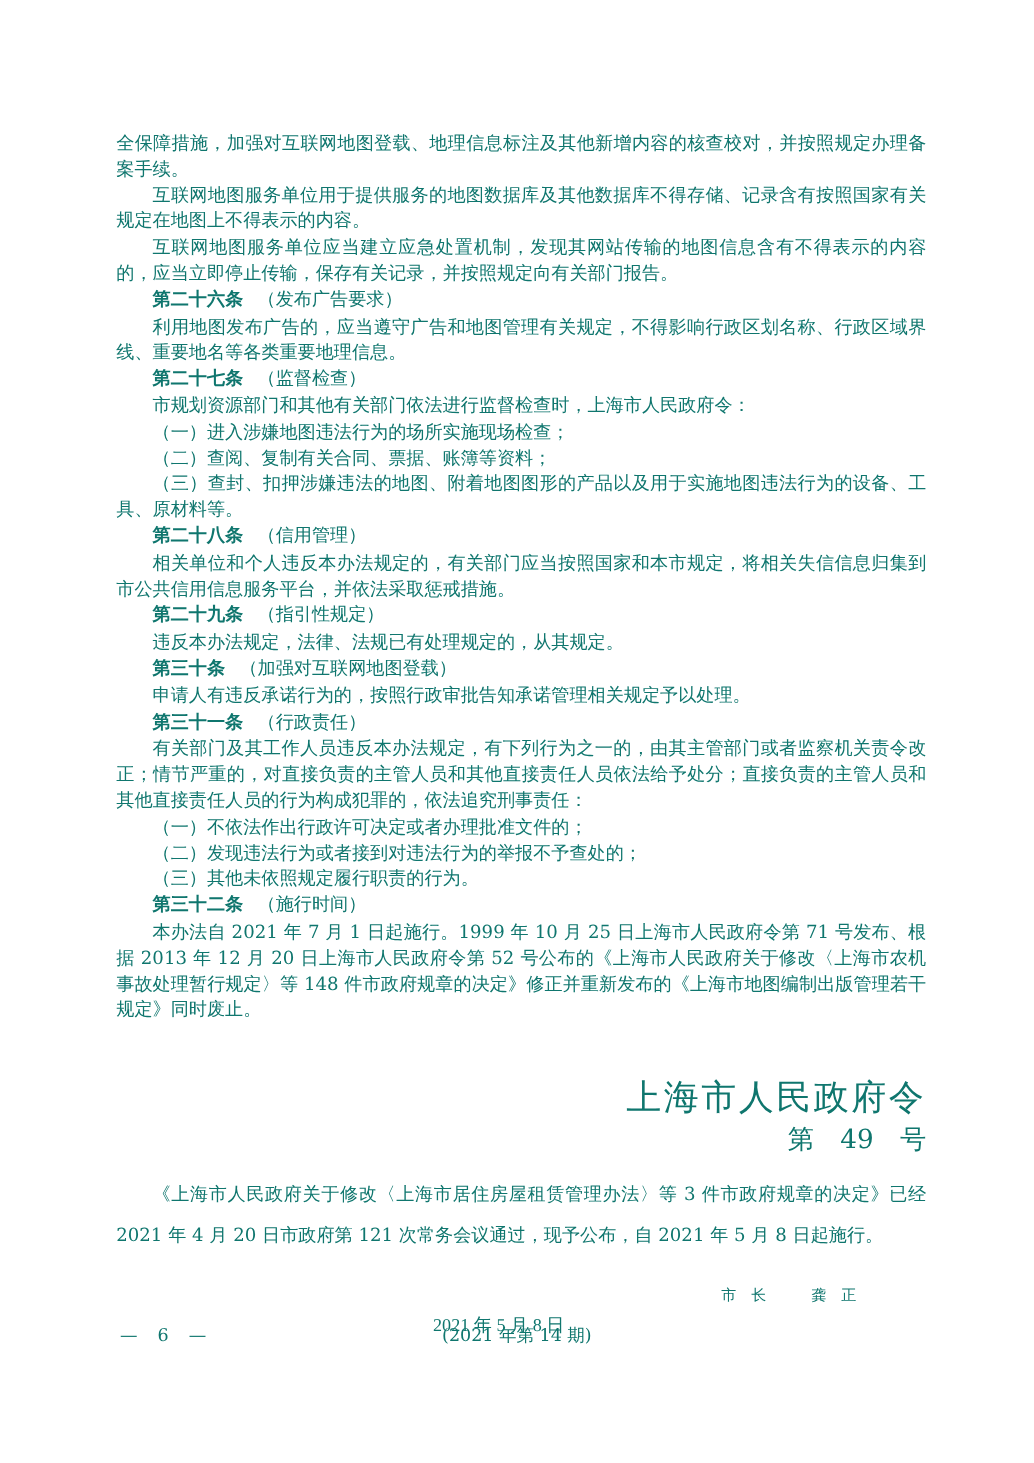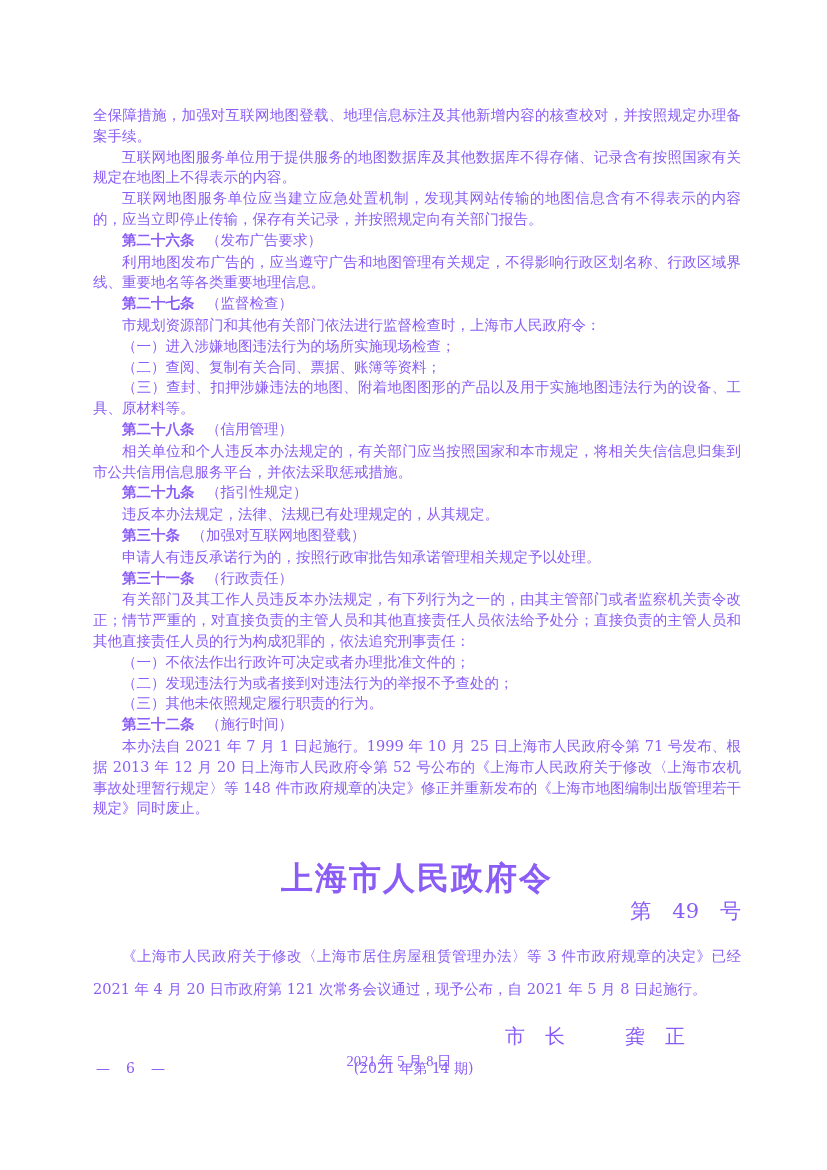--- a/index.html
+++ b/index.html
@@ -1,21 +1,21 @@
 <!DOCTYPE html>
 <html><head>
 <meta charset="utf-8">
 <style>
   html,body{margin:0;padding:0;background:#ffffff;}
   .page{
     position:relative;
     width:827px;
     height:1170px;
     background:#ffffff;
-    color:#8b5cf6;
+    color:#0f766e;
     font-family:"DejaVu Serif","Liberation Serif",serif;
     overflow:hidden;
   }
   .content{
     position:absolute;
     left:93px;
     top:105px;
     width:648px;
     font-size:14.5px;
     line-height:20.8px;
@@ -23,43 +23,43 @@
   }
   .content p{margin:0;text-indent:2em;}
   .content p.continuation{text-indent:0;}
   .article-num{
     font-family:Liberation Mono, monospace;
     font-weight:bold;
     margin-right:0.8em;
   }
   .decree-title{
     text-indent:0 !important;
-    text-align:center;
-    font-weight:bold;
-    font-size:32px;
+    text-align:right;
+    font-weight:normal;
+    font-size:28px;
     letter-spacing:2px;
     line-height:34px;
     margin-top:42px !important;
   }
   .decree-number{
     text-indent:0 !important;
     text-align:right;
     font-size:21px;
     line-height:22px;
     margin-top:5px !important;
   }
   .decree-body{
     margin-top:18px !important;
     line-height:33px;
   }
   .decree-sign{
     text-indent:0 !important;
     text-align:right;
     padding-right:56px;
-    font-size:20px;
+    font-size:12px;
     line-height:24px;
     margin-top:18px !important;
   }
   .decree-date{
     text-indent:0 !important;
     text-align:center;
     padding-right:36px;
     font-size:14.5px;
     line-height:22px;
     margin-top:2px !important;

